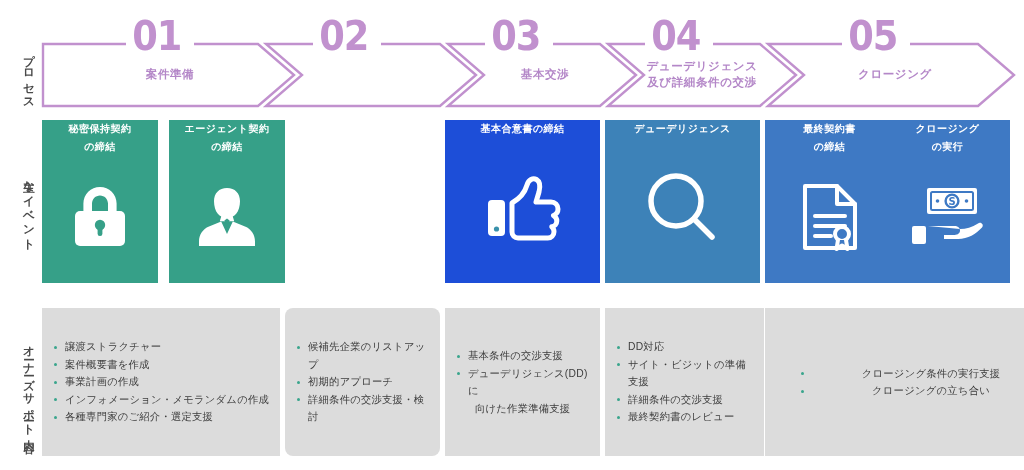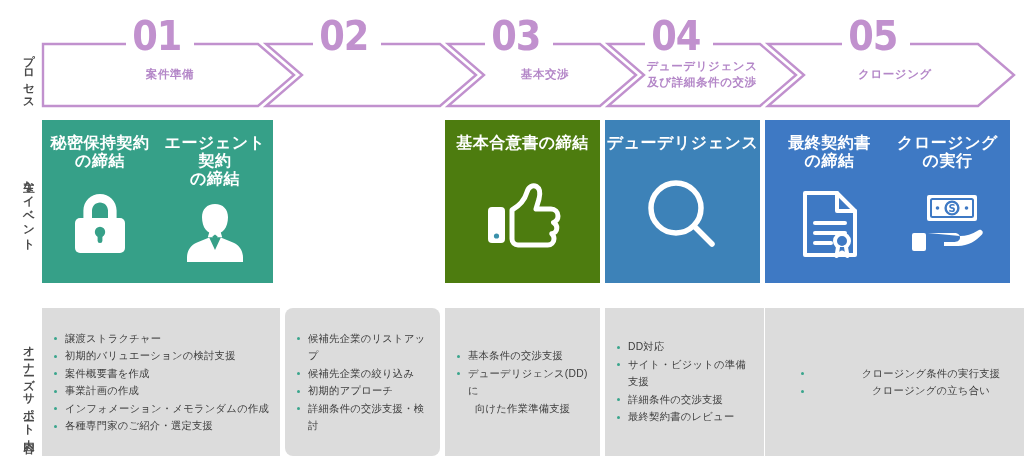--- a/index.html
+++ b/index.html
@@ -74,23 +74,23 @@
   
   .event-card {
     position: absolute;
     top: 120px;
     height: 163px;
     display: flex;
     flex-direction: column;
     align-items: center;
   }
   .event-title {
-    margin-top: 14px;
+    margin-top: 0;
     color: #ffffff;
-    font-size: 16px;
+    font-size: 10px;
     font-weight: 700;
     line-height: 18px;
     text-align: center;
     letter-spacing: 0.5px;
     white-space: pre-line;
   }
   .event-icon {
     flex: 1;
     display: flex;
     align-items: center;
@@ -190,34 +190,34 @@
     <div class="event-icon">
       <svg width="56" height="64" viewBox="0 0 56 64" fill="#ffffff">
         <path d="M28 2c-9.2 0-16.6 7.4-16.6 16.6V27h8.6v-8.4c0-4.4 3.6-8 8-8s8 3.6 8 8V27h8.6v-8.4C44.6 9.4 37.2 2 28 2z"></path>
         <rect x="3" y="26" width="50" height="35" rx="5"></rect>
         <circle cx="28" cy="40" r="5.2" fill="#36a088"></circle>
         <rect x="25.6" y="41" width="4.8" height="10" rx="2.2" fill="#36a088"></rect>
       </svg>
     </div>
   </div>
 
-  <div class="event-card" style="left:157px; width:116px; background:#36a088;">
+  <div class="event-card" style="left:169px; width:116px; background:#36a088;">
     <div class="event-title">エージェント契約
 の締結</div>
     <div class="event-icon">
       <svg width="62" height="62" viewBox="0 0 62 62" fill="#ffffff">
         <path d="M31 2c-8 0-13 5.4-13 13.2 0 5 1.4 9.4 3.6 12.4 1 1.4 2.2 2.4 3.6 3l-1.4 4.6h14.4l-1.4-4.6c1.4-.6 2.6-1.6 3.6-3 2.2-3 3.6-7.4 3.6-12.4C44 7.4 39 2 31 2z"></path>
         <path d="M25.2 35.6 13 40.4C6.6 43 3 48.8 3 55.4V60h56v-4.6c0-6.6-3.6-12.4-10-15L36.8 35.6 31 48z"></path>
         <path d="M28.4 34.6 31 40l2.6-5.4-2.6-2.2z" fill="#36a088"></path>
       </svg>
     </div>
   </div>
 
 
-  <div class="event-card" style="left:445px; width:155px; background:#4d7c0f;">
+  <div class="event-card" style="left:445px; width:155px; background:#1d4ed8;">
     <div class="event-title">基本合意書の締結</div>
     <div class="event-icon">
       <svg width="76" height="66" viewBox="0 0 76 66" fill="none" stroke="#ffffff" stroke-width="5" stroke-linejoin="round" stroke-linecap="round">
         <rect x="3" y="25" width="17" height="36" rx="4" fill="#ffffff" stroke="none"></rect>
         <circle cx="11.5" cy="54" r="2.6" fill="#3a91ab" stroke="none"></circle>
         <path d="M27 28 C34 24 40 17 42 10 C43.5 4.5 48 2.5 51.5 4.5 C55 6.6 55.5 11 54 17 L51 27 H66 C70 27 73 30 73 34 C73 37 71 39.5 68.5 40.5 C70.5 41.6 71.8 43.6 71.8 46 C71.8 49 69.6 51.4 66.8 51.8 C68.2 53 69 54.8 69 56.8 C69 60.2 66.2 63 62.8 63 H33 C29.6 63 27 60.4 27 57 Z"></path>
       </svg>
     </div>
   </div>
 
@@ -262,32 +262,30 @@
         </g>
         <rect x="2" y="40" width="14" height="18" rx="2"></rect>
         <path d="M18 40 H44 C48 40 50 42 50 44.6 C50 47 48 49 44.6 49 H34 V53 H48 C58 53 66 48 72 41.5 C74.4 39 71 35.4 68 37.4 C62 41.4 56 43 50 43 Z"></path>
       </svg>
     </div>
   </div>
 
   <div class="support-block" style="left:42px; width:238px;">
     <ul class="support-list">
       <li><span>譲渡ストラクチャー</span></li>
-      <li><span>初期的バリュエーションの検討支援</span></li>
       <li><span>案件概要書を作成</span></li>
       <li><span>事業計画の作成</span></li>
       <li><span>インフォメーション・メモランダムの作成</span></li>
       <li><span>各種専門家のご紹介・選定支援</span></li>
     </ul>
   </div>
 
   <div class="support-block" style="left:285px; width:155px;border-radius:8px;">
     <ul class="support-list">
       <li><span>候補先企業のリストアップ</span></li>
-      <li><span>候補先企業の絞り込み</span></li>
       <li><span>初期的アプローチ</span></li>
       <li><span>詳細条件の交渉支援・検討</span></li>
     </ul>
   </div>
 
   <div class="support-block" style="left:445px; width:155px;">
     <ul class="support-list">
       <li><span>基本条件の交渉支援</span></li>
       <li>
         <span>デューデリジェンス(DD)に</span>

